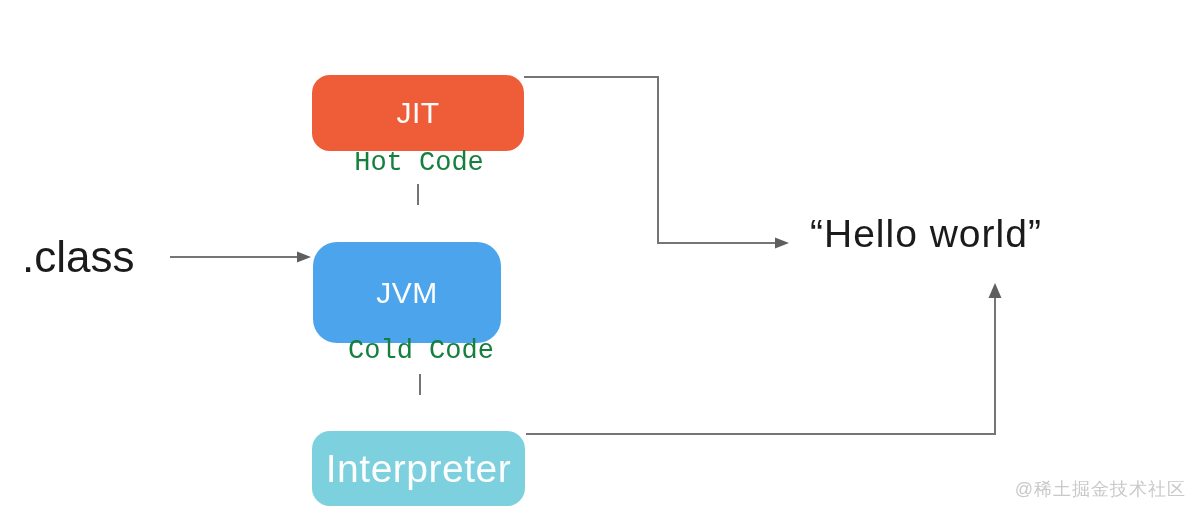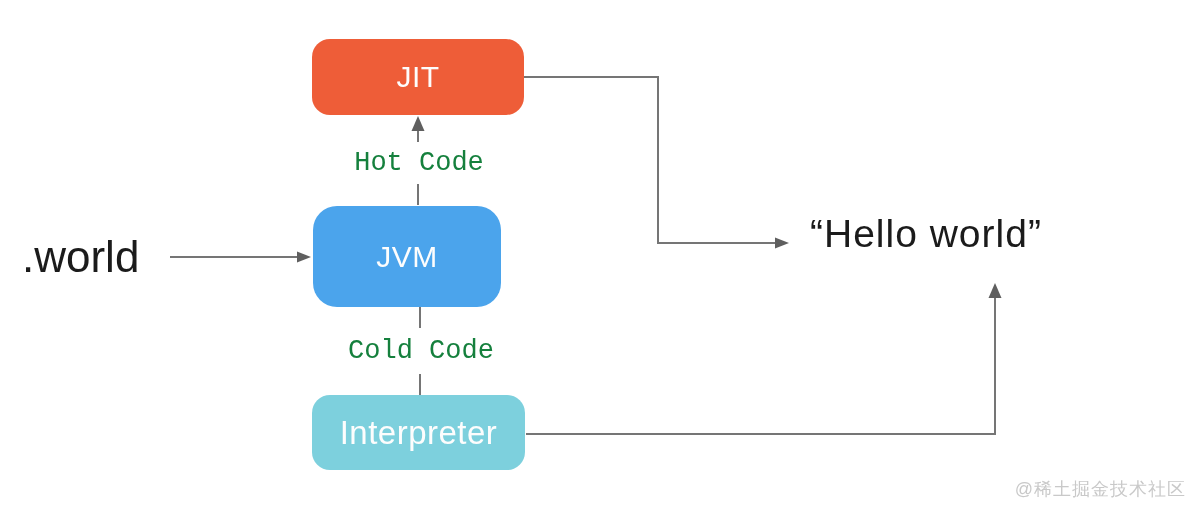--- a/index.html
+++ b/index.html
@@ -3,25 +3,25 @@
 <meta charset="utf-8">
 <style>
   html,body{margin:0;padding:0;background:#ffffff;}
   .canvas{
     position:relative;width:1200px;height:515px;background:#ffffff;
     overflow:hidden;font-family:"Liberation Sans","DejaVu Sans",sans-serif;
   }
   .connector-layer{position:absolute;left:0;top:0;width:1200px;height:515px;pointer-events:none;}
   .node{
     position:absolute;display:flex;align-items:center;justify-content:center;
-    color:#fdfdfd;font-size:30px;font-weight:400;letter-spacing:.5px;
+    color:#fdfdfd;font-size:30px;font-weight:400;letter-spacing:.5px;margin-top:36px;
   }
   .node-jit{left:312px;top:39px;width:212px;height:76px;border-radius:18px;background:#ee5d38;}
   .node-jvm{left:313px;top:206px;width:188px;height:101px;border-radius:24px;background:#4ba4ec;}
-  .node-interpreter{left:312px;top:395px;width:213px;height:75px;border-radius:18px;background:#7dd0dd;font-size:33px;}
+  .node-interpreter{left:312px;top:395px;width:213px;height:75px;border-radius:18px;background:#7dd0dd;font-size:39px;}
   .edge-label{
     position:absolute;color:#15803d;font-size:27px;text-align:center;width:170px;font-family:Liberation Mono, monospace;
   }
   .label-hot{left:334px;top:148px;}
   .label-cold{left:336px;top:336px;}
   .io-label{position:absolute;color:#1b1b1b;}
   .label-class{left:22px;top:232px;font-size:44px;}
   .label-output{left:810px;top:212px;font-size:39px;letter-spacing:1px;}
   .watermark{
     position:absolute;right:14px;bottom:14px;font-size:18px;color:#c9c9c9;letter-spacing:1px;
@@ -60,19 +60,19 @@
   </div>
 
   <div class="node node-interpreter">
     <span>Interpreter</span>
   </div>
 
   <div class="edge-label label-hot">Hot Code</div>
 
   <div class="edge-label label-cold">Cold Code</div>
 
-  <div class="io-label label-class">.world</div>
+  <div class="io-label label-class">.class</div>
 
   <div class="io-label label-output">“Hello world”</div>
 
   <div class="watermark">@稀土掘金技术社区</div>
 
 </div>
 
 </body></html>

